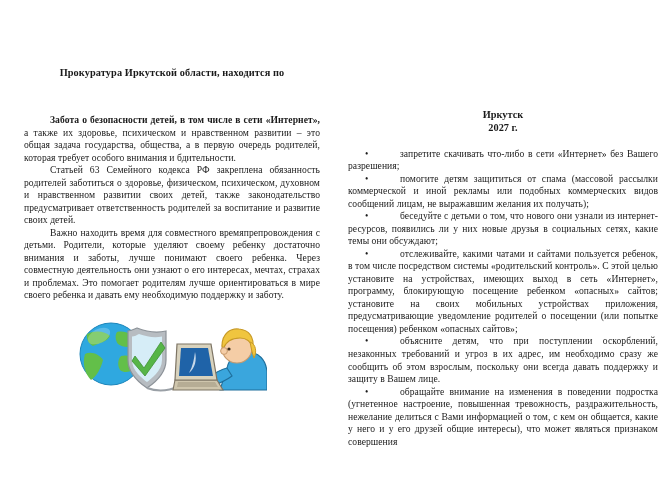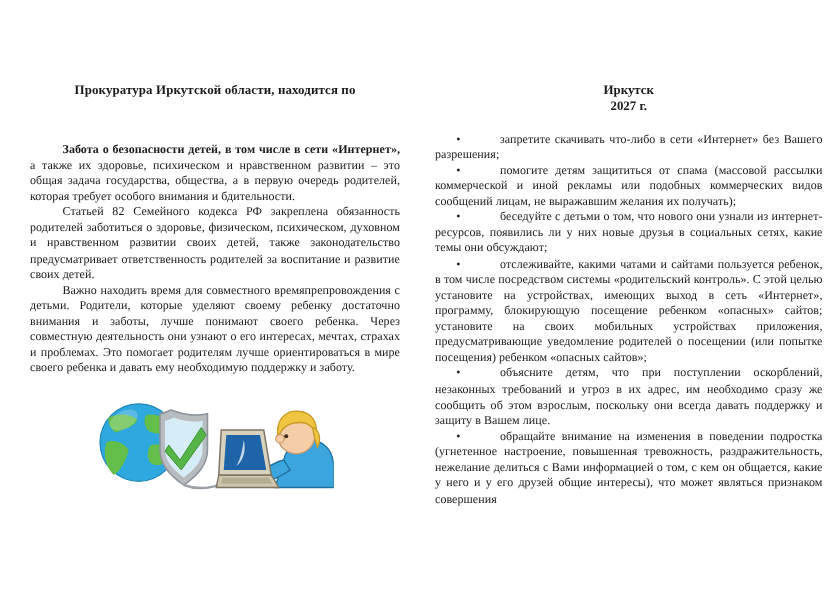--- a/index.html
+++ b/index.html
@@ -72,21 +72,21 @@
   }
   .illus {
     position: relative;
     width: 190px;
     height: 76px;
   }
   .illus svg { display: block; }
 
   
   .place-block {
-    margin-top: 66px;
+    margin-top: 108px;
     text-align: center;
     font-size: 10.3px;
     font-weight: 700;
     line-height: 1.3;
   }
   .place-line { display: block; }
 
   ul.bullets {
     margin: 13px 0 0 0;
     padding: 0;
@@ -126,21 +126,21 @@
   <div class="col col-left">
 
     <div class="addr-block">
       <span class="addr-line">Прокуратура Иркутской области, находится по</span>
     </div>
 
     <div class="body-block">
       <p class="para"><b>Забота о безопасности детей, в том числе в сети «Интернет»,</b><span> а также их здоровье, психическом и нравственном развитии – это общая задача государства, общества, а в первую очередь родителей, которая требует особого внимания и бдительности.</span></p>
 
 
-      <p class="para"><span>Статьей 82 Семейного кодекса РФ закреплена обязанность родителей заботиться о здоровье, физическом, психическом, духовном и нравственном развитии своих детей, также законодательство предусматривает ответственность родителей за воспитание и развитие своих детей.</span></p>
+      <p class="para"><span>Статьей 63 Семейного кодекса РФ закреплена обязанность родителей заботиться о здоровье, физическом, психическом, духовном и нравственном развитии своих детей, также законодательство предусматривает ответственность родителей за воспитание и развитие своих детей.</span></p>
 
       <p class="para"><span>Важно находить время для совместного времяпрепровождения с детьми. Родители, которые уделяют своему ребенку достаточно внимания и заботы, лучше понимают своего ребенка. Через совместную деятельность они узнают о его интересах, мечтах, страхах и проблемах. Это помогает родителям лучше ориентироваться в мире своего ребенка и давать ему необходимую поддержку и заботу.</span></p>
     </div>
 
     <div class="illus-wrap">
       <div class="illus">
         <svg width="190" height="76" viewBox="0 0 190 76" xmlns="http://www.w3.org/2000/svg">
 
           <g>
             <circle cx="34" cy="36" r="31" fill="#2fa8e0"></circle>

